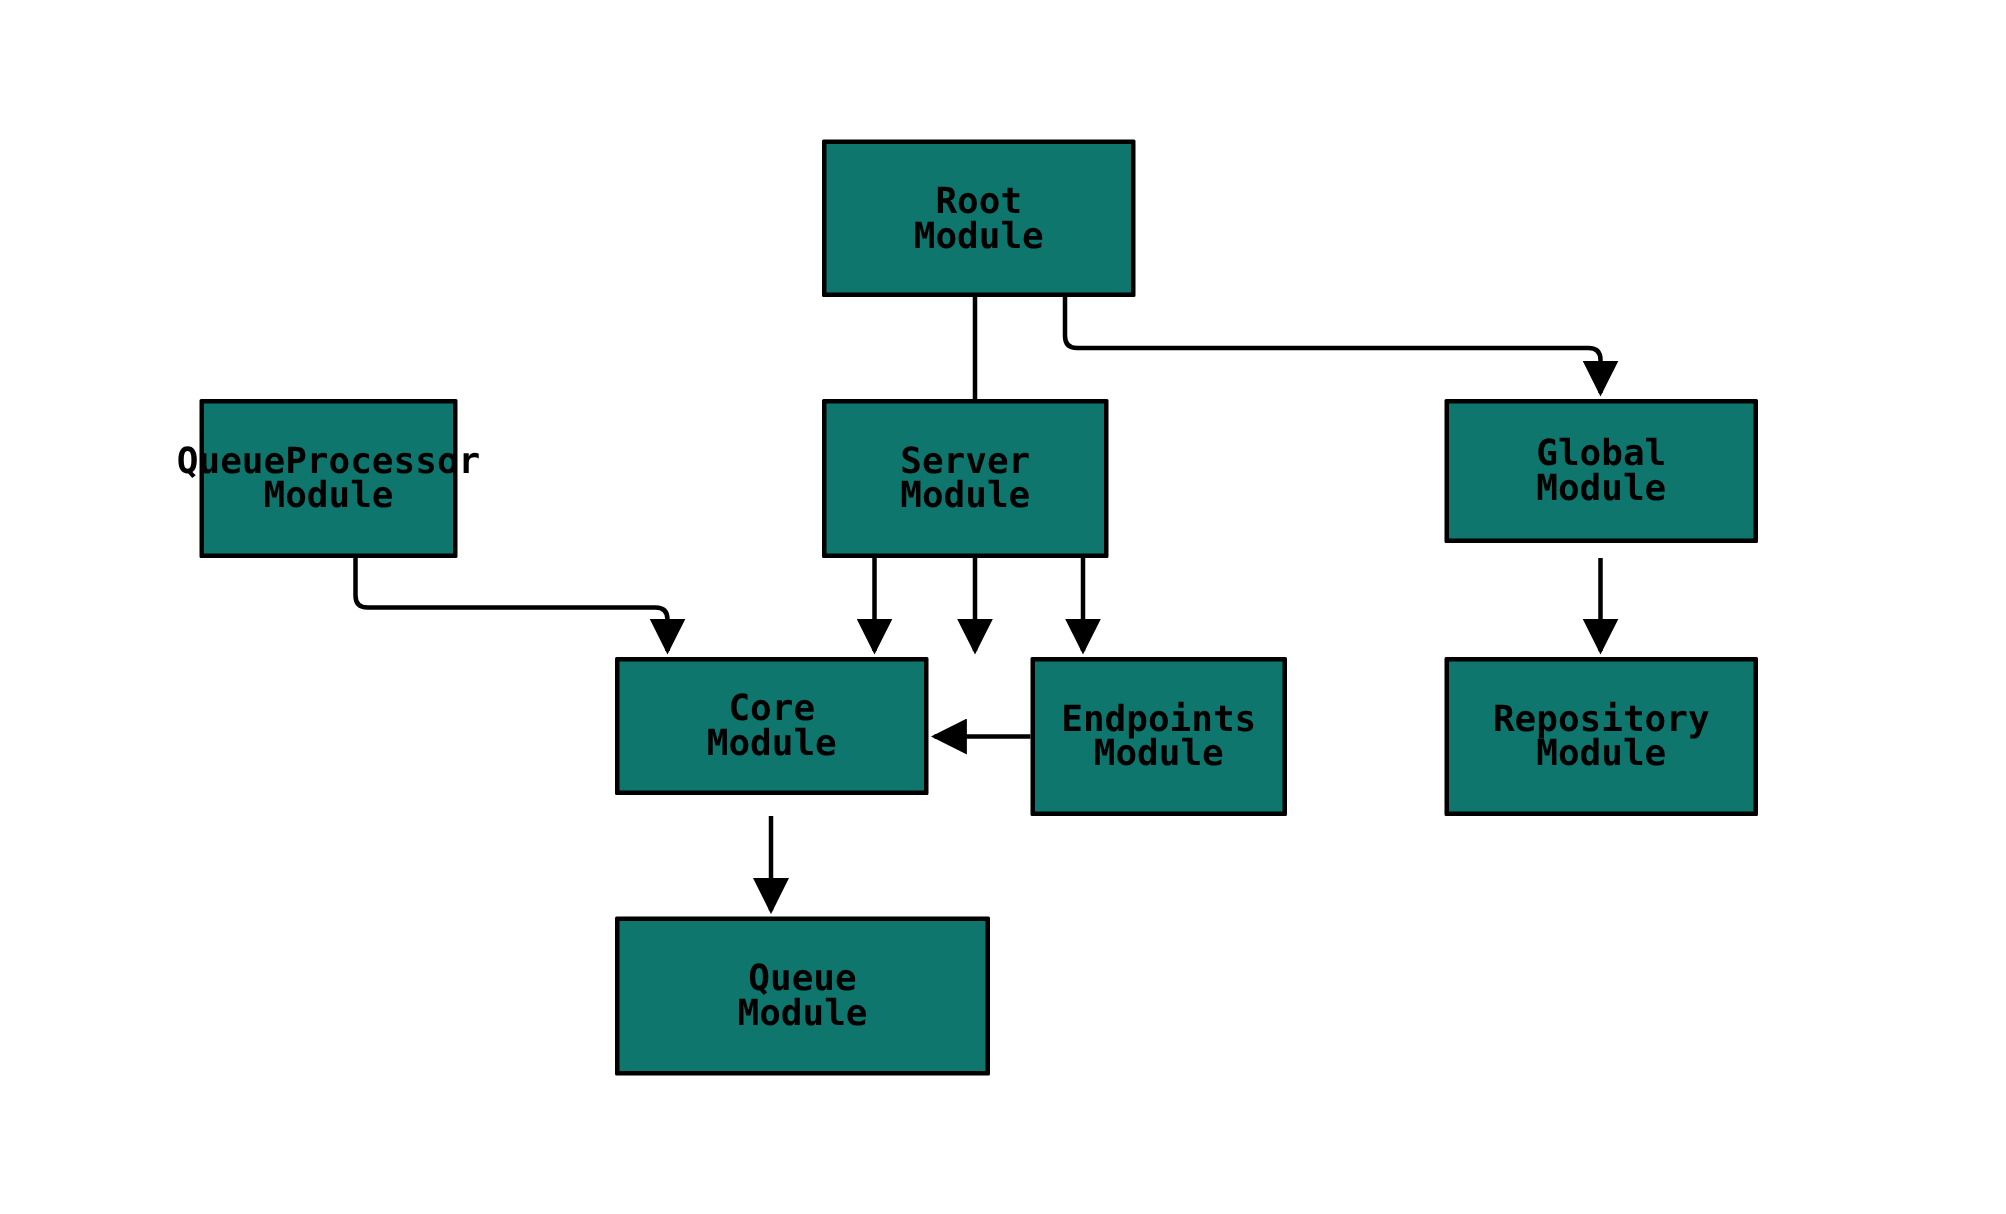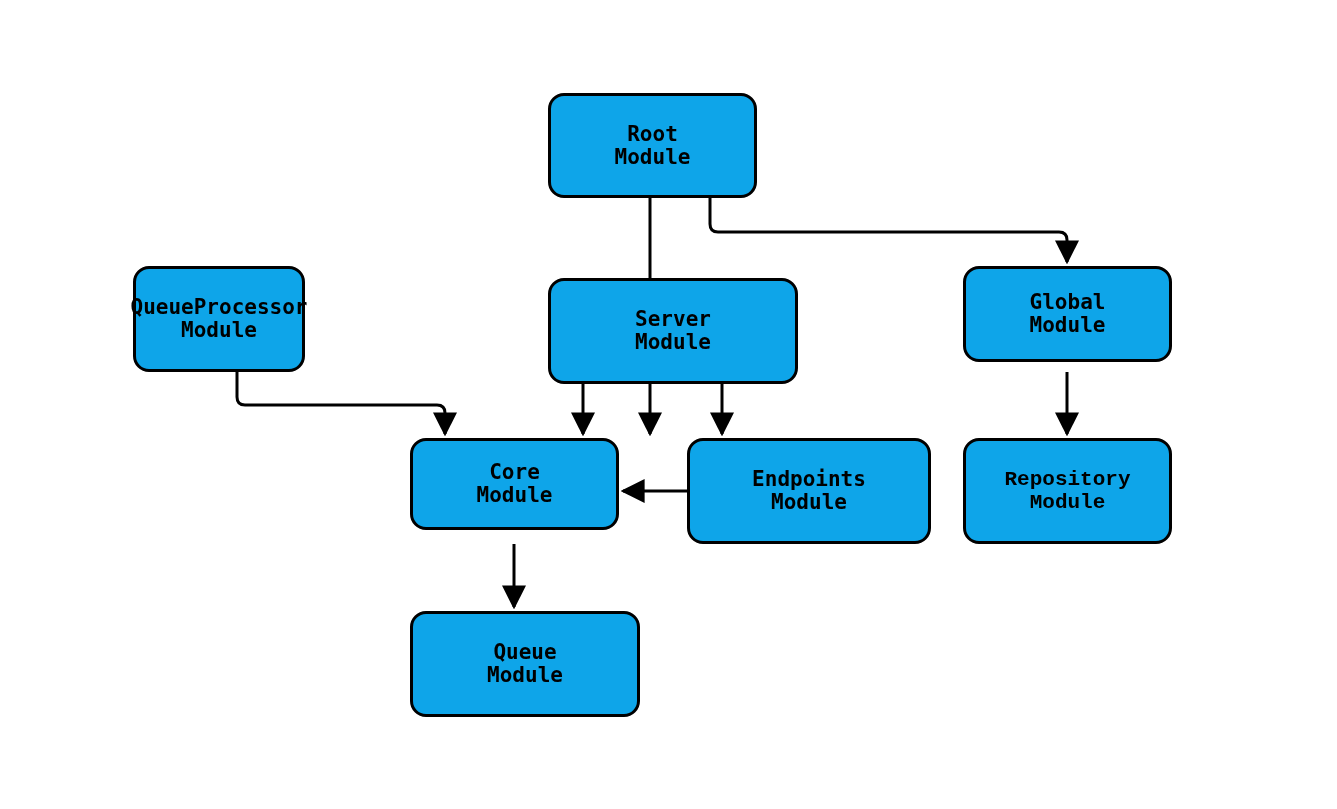--- a/index.html
+++ b/index.html
@@ -21,42 +21,42 @@
     height: 809px;
   }
   .edge {
     fill: none;
     stroke: #000000;
     stroke-width: 3;
   }
   .node {
     position: absolute;
     box-sizing: border-box;
-    background: #0ea5e9;
+    background: #0f766e;
     border: 3px solid #000000;
-    border-radius: 16px;
+    border-radius: 1px;
     display: flex;
     align-items: center;
     justify-content: center;
     text-align: center;
-    font-size: 21px;
+    font-size: 24px;
     font-weight: bold;
     line-height: 23px;
     color: #000000;
     white-space: pre-line;
   }
   
   .node-root          { left: 548px; top:  93px; width: 209px; height: 105px; }
   .node-queueprocessor{ left: 133px; top: 266px; width: 172px; height: 106px; }
-  .node-server        { left: 548px; top: 278px; width: 250px; height: 106px; }
+  .node-server        { left: 548px; top: 266px; width: 191px; height: 106px; }
   .node-global        { left: 963px; top: 266px; width: 209px; height: 96px; }
   .node-core          { left: 410px; top: 438px; width: 209px; height: 92px; }
-  .node-endpoints     { left: 687px; top: 438px; width: 244px; height: 106px; }
-  .node-repository    { left: 963px; top: 438px; width: 209px; height: 106px; font-family: Liberation Mono, monospace; }
-  .node-queue         { left: 410px; top: 611px; width: 230px; height: 106px; }
+  .node-endpoints     { left: 687px; top: 438px; width: 171px; height: 106px; }
+  .node-repository    { left: 963px; top: 438px; width: 209px; height: 106px; }
+  .node-queue         { left: 410px; top: 611px; width: 250px; height: 106px; }
 </style>
 </head>
 <body>
 
 <div class="canvas">
 
   <svg class="edges-layer" viewBox="0 0 1337 809" xmlns="http://www.w3.org/2000/svg">
     <defs>
       <marker id="arrowhead" viewBox="0 0 10 10" refX="9" refY="5" markerWidth="8" markerHeight="8" orient="auto-start-reverse">
         <path d="M 0 0 L 10 5 L 0 10 z" fill="#000000"></path>

